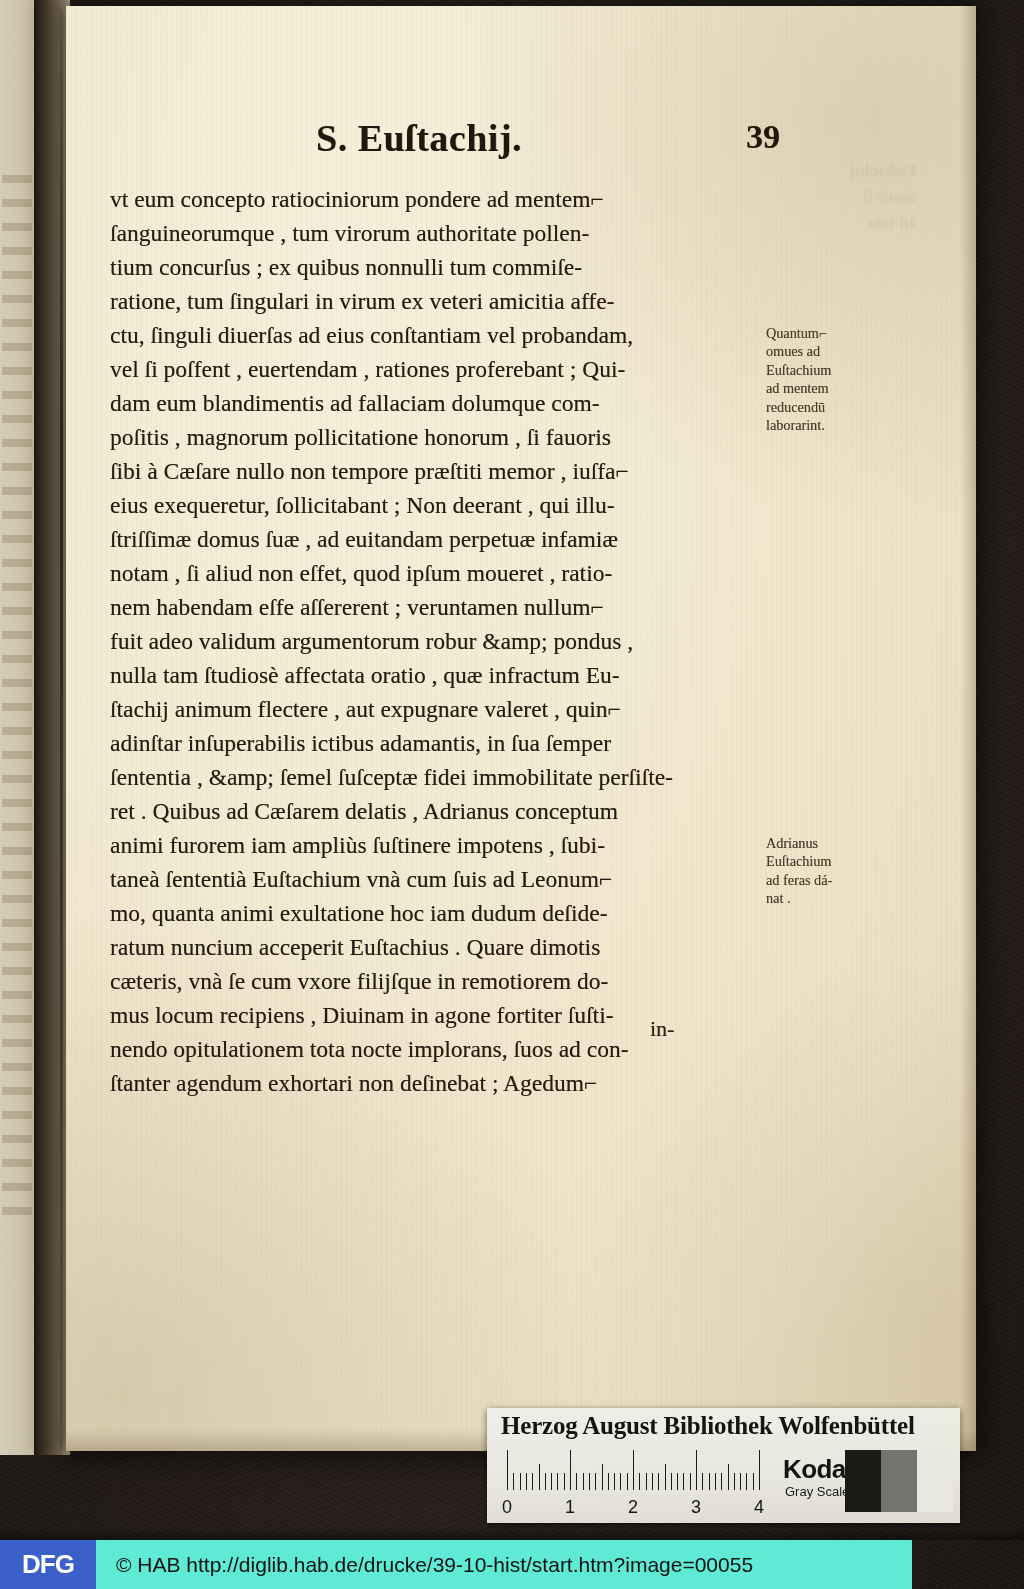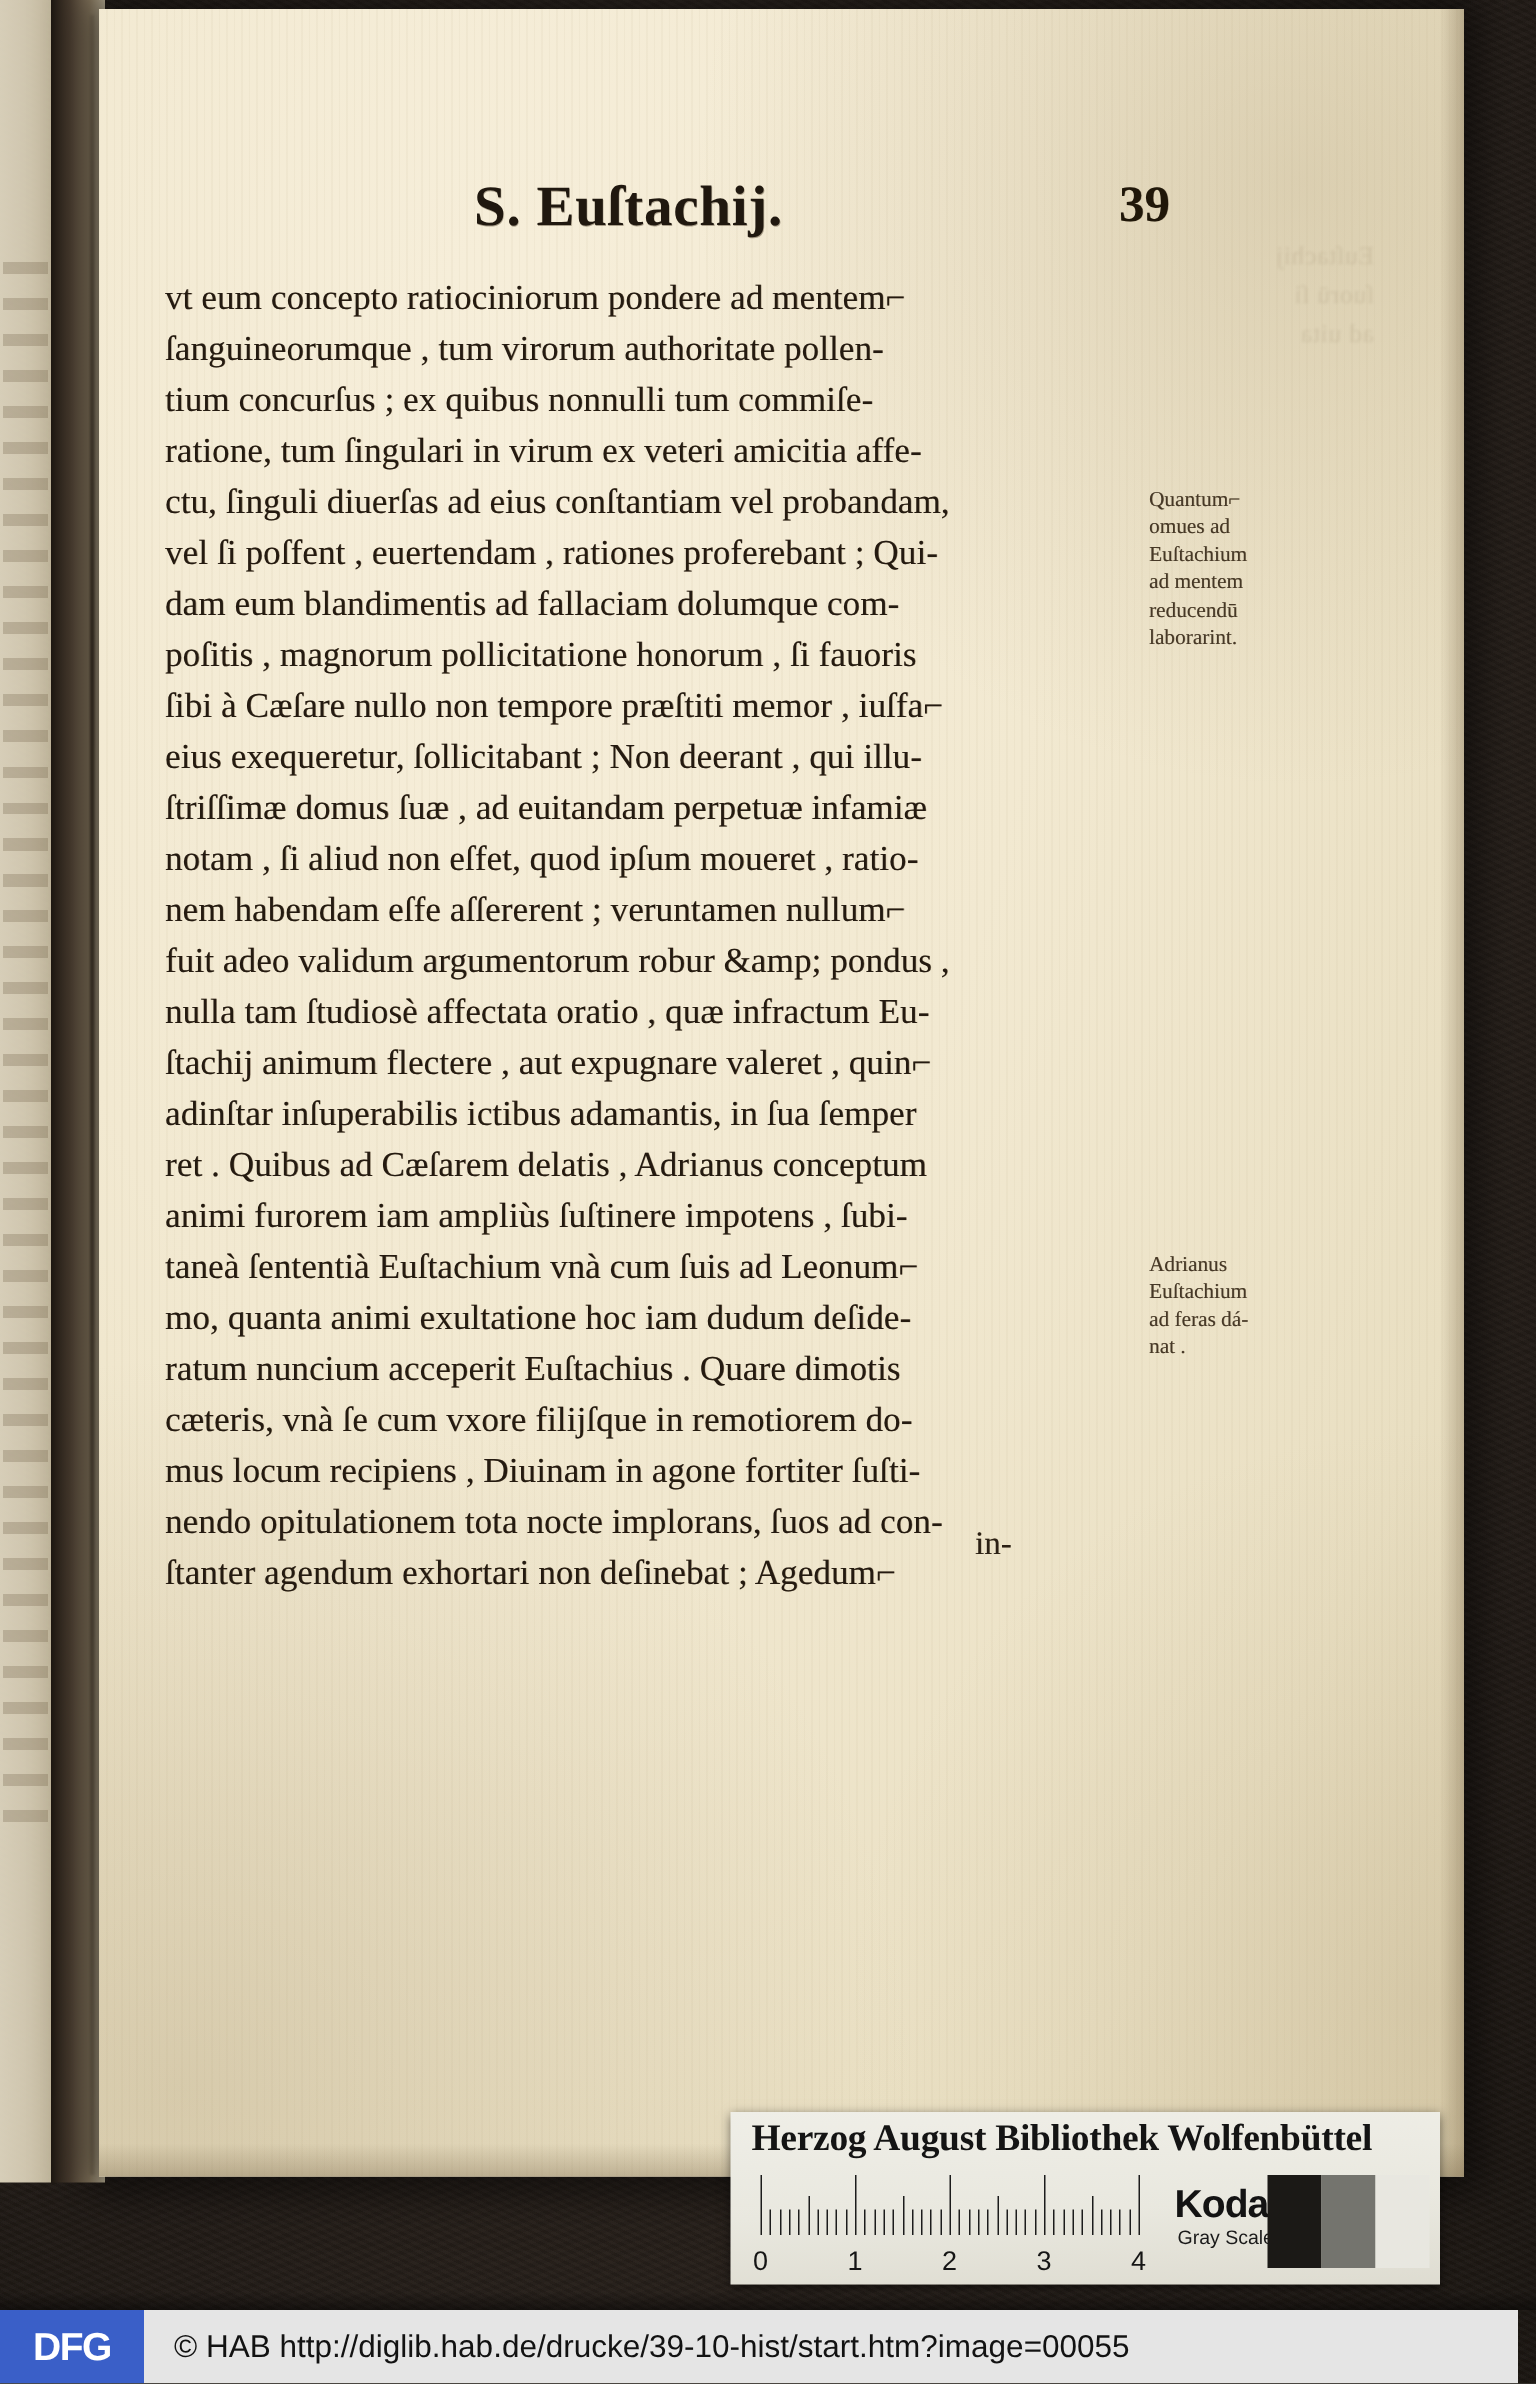--- a/index.html
+++ b/index.html
@@ -208,22 +208,22 @@
     position:absolute; left: 298px; top: 76px;
     font-size: 13px; color:#1a1a1a;
     font-family:"Liberation Sans", sans-serif;
   }
   .patches{ position:absolute; left: 358px; top: 42px; width:108px; height:62px; display:flex; }
   .patch{ flex:1; height:100%; }
 
   
   .footer{
     position:absolute; left:0; bottom:0;
-    width:1012px; height:49px;
-    background:#e5e5e5;
+    width:912px; height:49px;
+    background:#5eead4;
     display:flex; align-items:center;
   }
   .dfg{
     width: 96px; height: 49px;
     background:#3a5fc8;
     display:flex; align-items:center; justify-content:center;
   }
   .dfg-text{
     color:#fff; font-weight:700; font-size:26px;
     font-family:"Liberation Sans", sans-serif;
@@ -280,20 +280,21 @@
         <div class="line">poſitis , magnorum pollicitatione honorum , ſi fauoris</div>
         <div class="line">ſibi à Cæſare nullo non tempore præſtiti memor , iuſfa⌐</div>
         <div class="line">eius exequeretur, ſollicitabant ;  Non deerant , qui illu-</div>
         <div class="line">ſtriſſimæ domus ſuæ ,  ad euitandam perpetuæ infamiæ</div>
         <div class="line">notam , ſi aliud non eſfet,  quod ipſum moueret , ratio-</div>
         <div class="line">nem habendam eſfe aſſererent ; veruntamen nullum⌐</div>
         <div class="line">fuit adeo validum argumentorum robur  &amp;amp; pondus ,</div>
         <div class="line">nulla tam ſtudiosè affectata oratio , quæ infractum Eu-</div>
         <div class="line">ſtachij animum flectere ,  aut expugnare valeret , quin⌐</div>
         <div class="line">adinſtar inſuperabilis ictibus adamantis, in ſua ſemper</div>
+        <div class="line">ſententia , &amp;amp; ſemel ſuſceptæ fidei immobilitate perſiſte-</div>
         <div class="line">ret . Quibus ad Cæſarem delatis , Adrianus conceptum</div>
         <div class="line">animi furorem iam ampliùs ſuſtinere impotens , ſubi-</div>
         <div class="line">taneà ſententià Euſtachium vnà cum ſuis ad Leonum⌐</div>
         <div class="line">mo, quanta animi exultatione hoc iam dudum deſide-</div>
         <div class="line">ratum nuncium acceperit Euſtachius . Quare dimotis</div>
         <div class="line">cæteris, vnà ſe cum vxore filijſque in remotiorem do-</div>
         <div class="line">mus locum recipiens , Diuinam in agone fortiter ſuſti-</div>
         <div class="line">nendo opitulationem tota nocte implorans, ſuos ad con-</div>
         <div class="line">ſtanter agendum exhortari non deſinebat ; Agedum⌐</div>
       </div>

